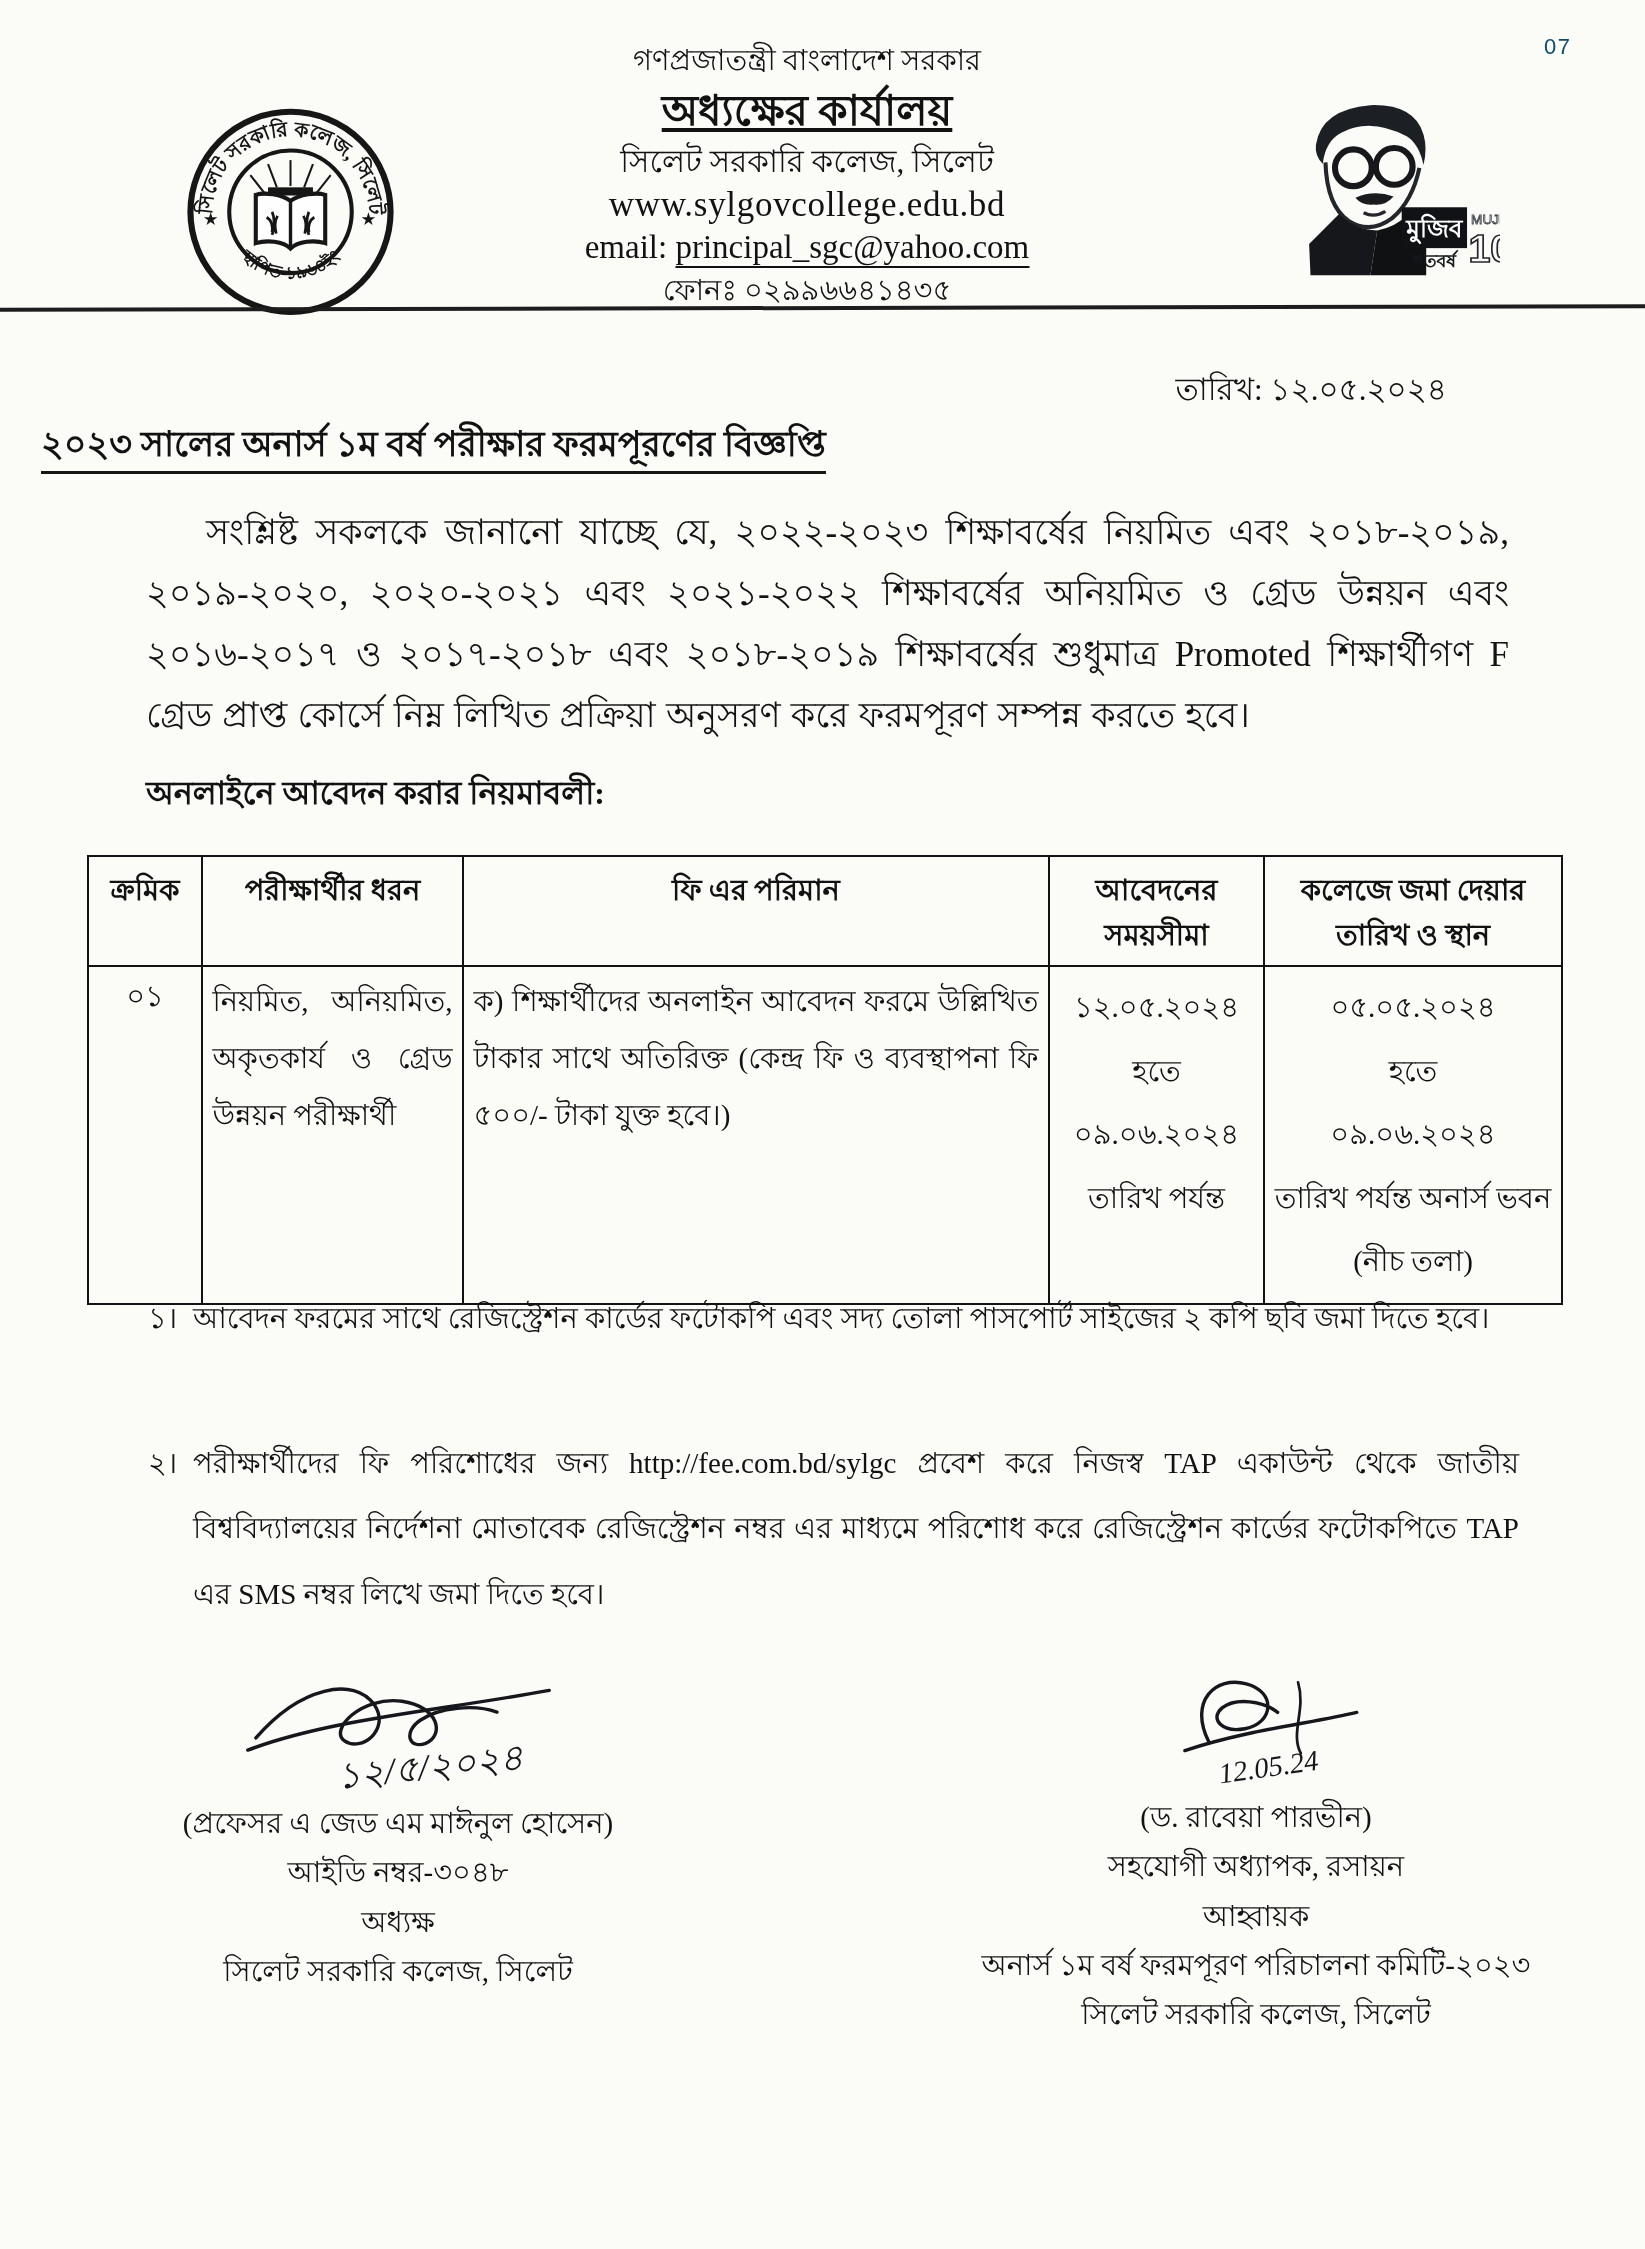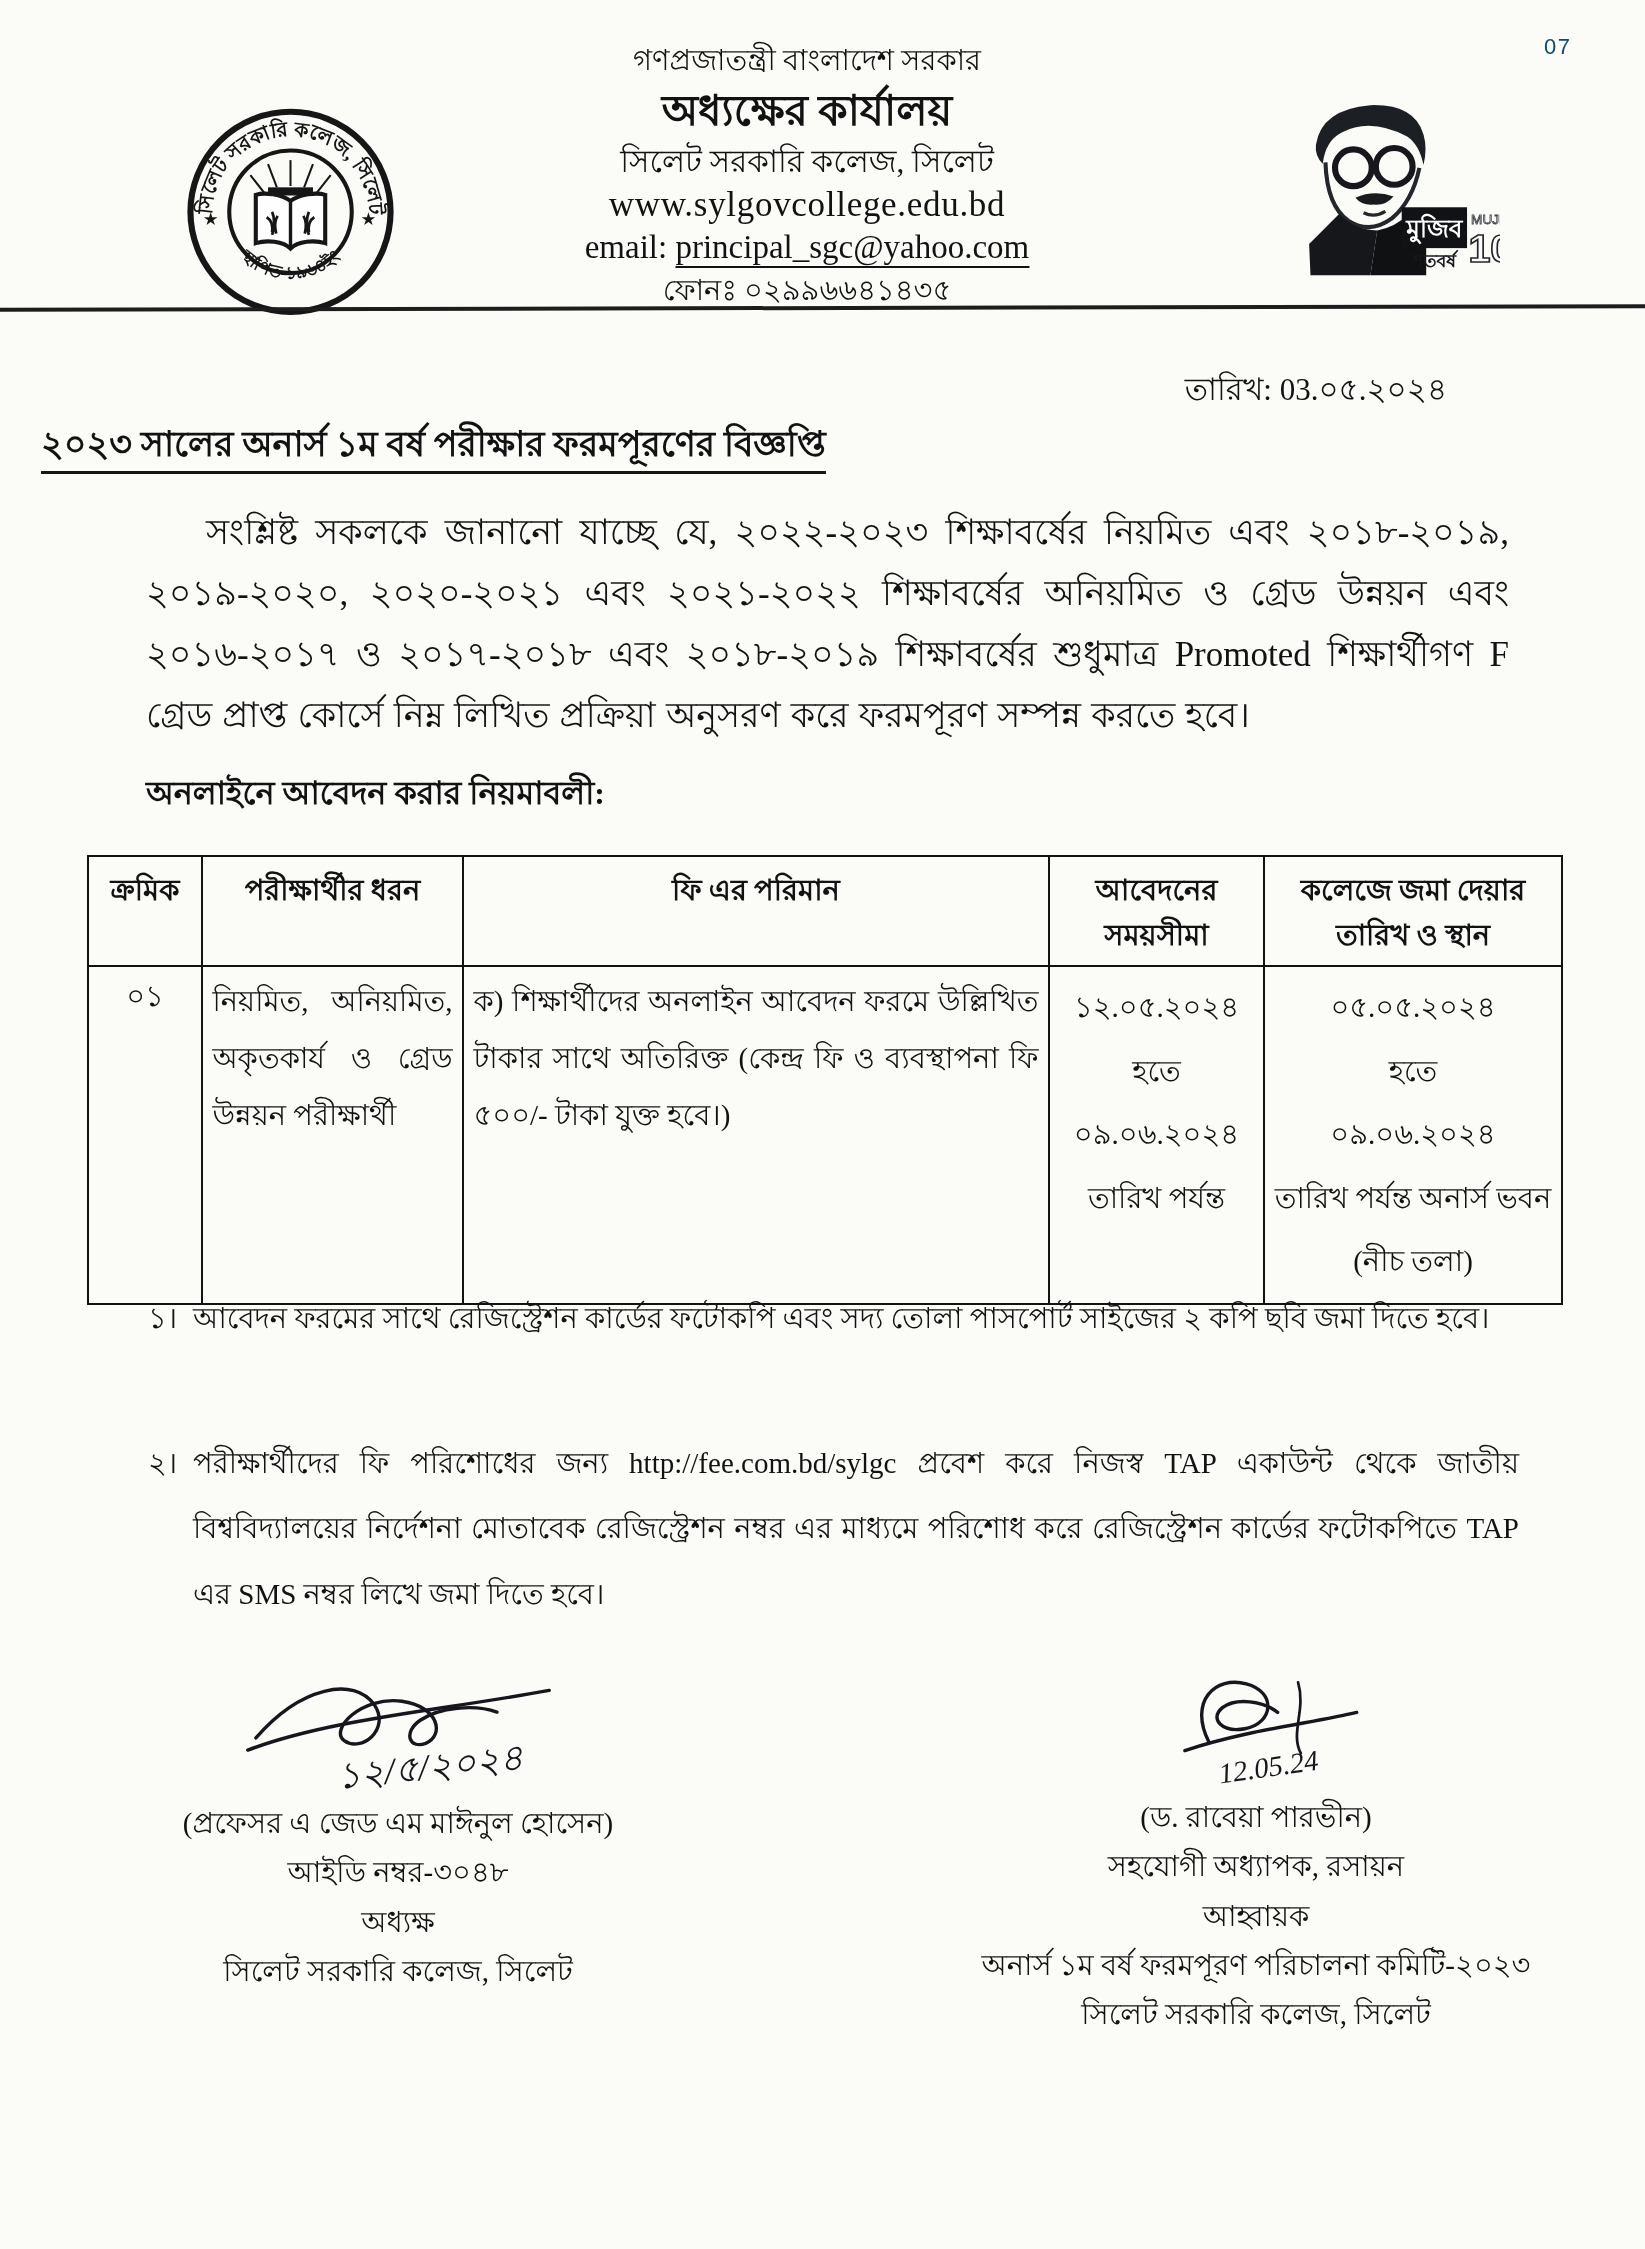--- a/index.html
+++ b/index.html
@@ -13,21 +13,21 @@
     position:absolute;top:34px;left:1544px;
     font-family:"Liberation Sans", sans-serif;
     font-size:22px;color:#0c4a6e;letter-spacing:1.4px;
   }
   
   .hdr{
     position:absolute;top:42px;left:807px;transform:translateX(-50%);
     width:817px;text-align:center;line-height:1.25;
   }
   .h-govt{font-size:29px;}
-  .h-office{font-size:42px;font-weight:bold;margin-top:6.8px;}
+  .h-office{font-size:42px;font-weight:bold;margin-top:6.8px;text-decoration:underline;}
   .h-college{font-size:31px;margin-top:5.4px;}
   .h-web{font-size:35px;margin-top:1.4px;letter-spacing:0.7px;}
   .h-email{font-size:33px;margin-top:0px;}
   .h-email span{border-bottom:2.7px solid #121212;padding-bottom:1.4px;}
   .h-phone{font-size:29px;margin-top:4.1px;}
   .seal-wrap{position:absolute;left:185px;top:104px;}
   .mujib-wrap{position:absolute;left:1268px;top:97px;}
   .top-rule{
     position:absolute;top:306px;left:0;width:1646px;height:4.1px;
     background:#1d1d1d;transform:rotate(-0.12deg);
@@ -153,21 +153,21 @@
   <div class="h-web">www.sylgovcollege.edu.bd</div>
   <div class="h-email">
     <span style="border:none;">email:</span>
     <span>principal_sgc@yahoo.com</span>
   </div>
   <div class="h-phone">ফোনঃ ০২৯৯৬৬৪১৪৩৫</div>
 </div>
 
 <div class="top-rule"></div>
 
-<div class="date-line">তারিখ: 03.০৫.২০২৪</div>
+<div class="date-line">তারিখ: ১২.০৫.২০২৪</div>
 
 <div class="notice-title">
   <span>২০২৩ সালের অনার্স ১ম বর্ষ পরীক্ষার ফরমপূরণের বিজ্ঞপ্তি</span>
 </div>
 
 <div class="body-para">সংশ্লিষ্ট সকলকে জানানো যাচ্ছে যে, ২০২২-২০২৩ শিক্ষাবর্ষের নিয়মিত এবং ২০১৮-২০১৯,  ২০১৯-২০২০, ২০২০-২০২১ এবং ২০২১-২০২২ শিক্ষাবর্ষের অনিয়মিত ও  গ্রেড উন্নয়ন এবং ২০১৬-২০১৭ ও ২০১৭-২০১৮ এবং ২০১৮-২০১৯ শিক্ষাবর্ষের শুধুমাত্র Promoted শিক্ষার্থীগণ F গ্রেড প্রাপ্ত কোর্সে  নিম্ন লিখিত প্রক্রিয়া অনুসরণ করে ফরমপূরণ সম্পন্ন করতে হবে।</div>
 
 <div class="rules-heading">অনলাইনে আবেদন করার নিয়মাবলী:</div>
 
 <table class="fees">

